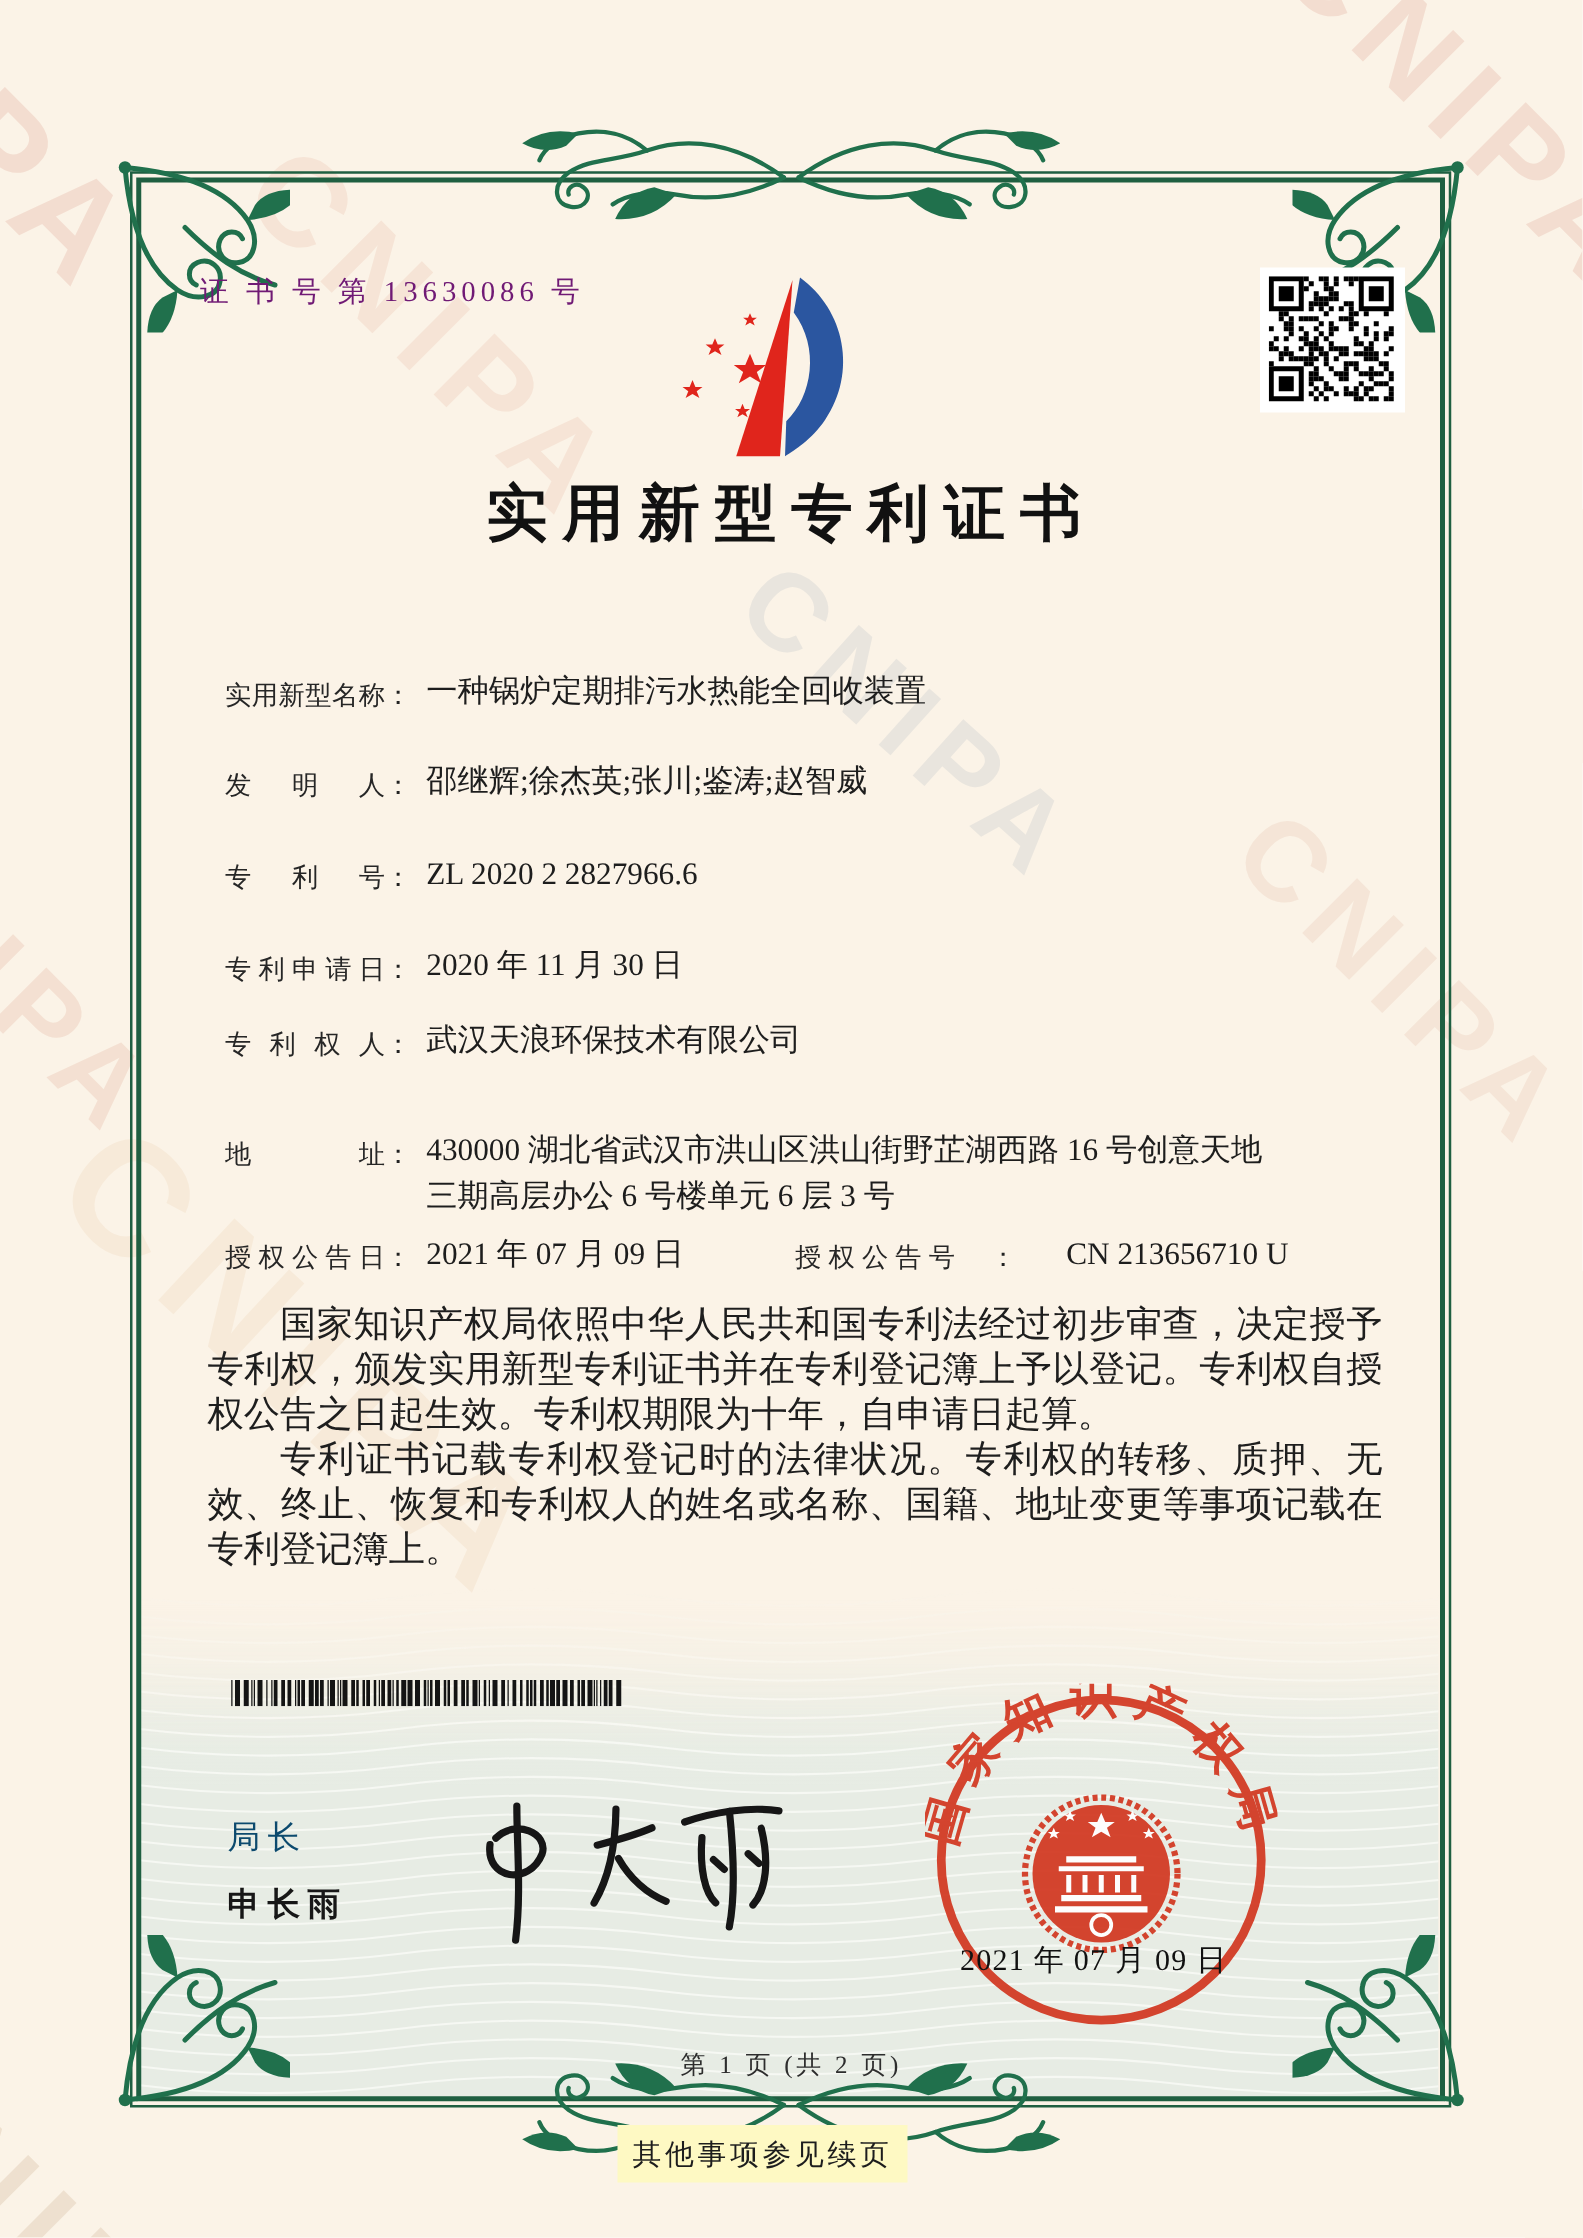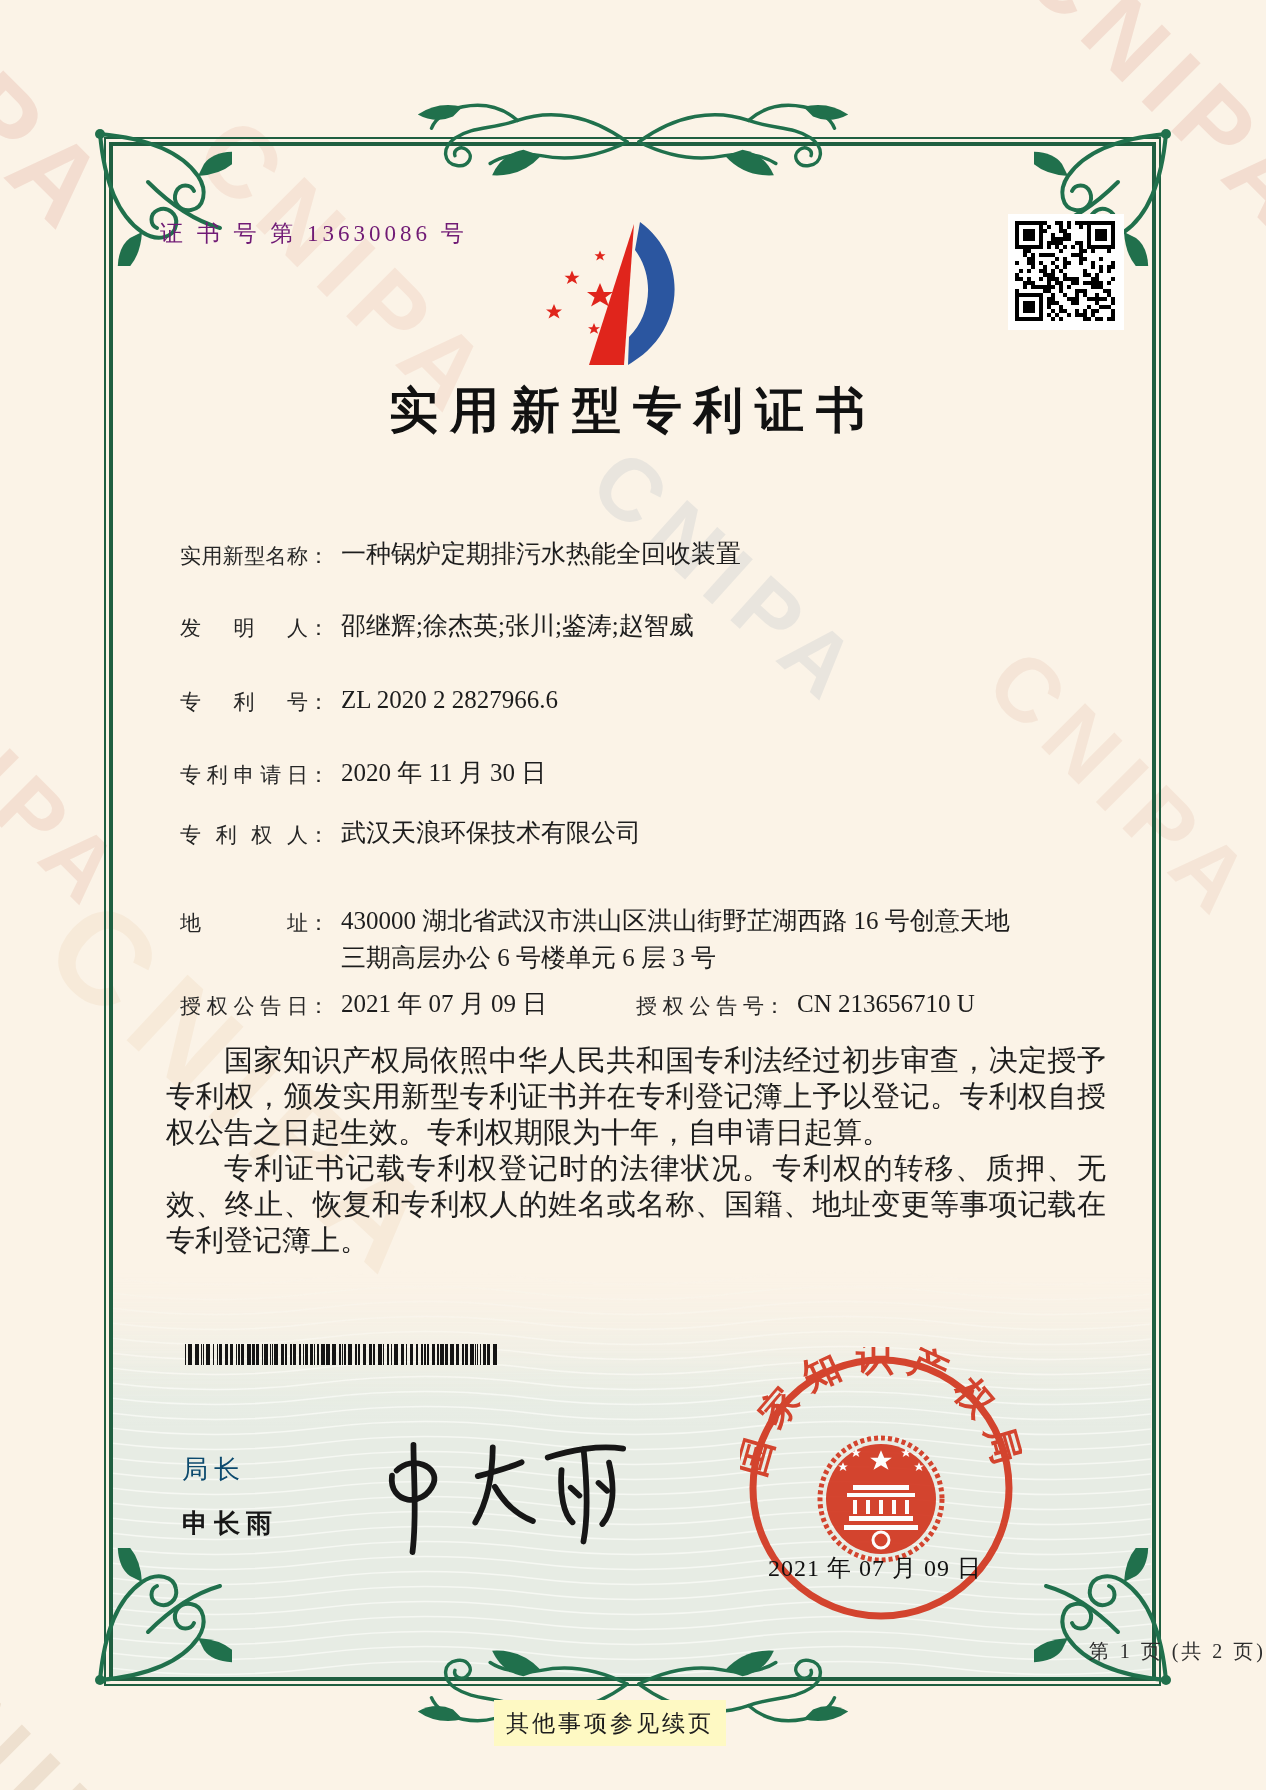--- a/index.html
+++ b/index.html
@@ -61,37 +61,37 @@
   .field{position:absolute; left:180px; display:flex; align-items:flex-start; z-index:2;}
   .flabel{
     display:inline-block; width:128px; font-size:21px; color:#262626;
     text-align:justify; text-align-last:justify; padding-top:4px; flex:none;
   }
   .fcolon{font-size:21px; padding-top:4px; flex:none;}
   .fvalue{font-size:25px; margin-left:12px; color:#1d1d1d; line-height:37px; margin-top:-3px;}
   .f-name{top:538px;} .f-inventor{top:610px;} .f-patno{top:684px;}
   .f-filing{top:757px;} .f-patentee{top:817px;} .f-addr{top:905px;}
   .f-addr .fvalue{max-width:680px;}
-  .f-grantdate{top:988px;} .f-grantno{top:988px; left:636px;}
+  .f-grantdate{top:988px;} .f-grantno{top:988px; left:636px;gap:28px;}
   
   .paras{position:absolute; left:166px; top:1042px; width:940px; z-index:2;}
   .paras p{
     margin:0; font-size:29px; line-height:36px; text-align:justify;
     text-indent:2em; color:#1e1e1e;
   }
   
   .barcode{position:absolute; left:183px; top:1344px; width:318px; height:21px; z-index:2;}
   .signoff-title{position:absolute; left:182px; top:1452px; font-family:"Liberation Sans",sans-serif;
     font-weight:400; font-size:26px; letter-spacing:6px; color:#0c4a6e; z-index:2;}
   .signoff-name{position:absolute; left:182px; top:1506px; font-family:"Liberation Sans",sans-serif;
     font-weight:700; font-size:26px; letter-spacing:6px; color:#171717; z-index:2;}
   .signature{position:absolute; left:360px; top:1422px; width:290px; height:140px; z-index:3;}
   .seal{position:absolute; left:740px; top:1347px; width:282px; height:282px; z-index:3;}
   .sealdate{position:absolute; left:768px; top:1552px; font-size:24px; letter-spacing:1px; color:#111; z-index:4;}
-  .pagination{position:absolute; left:0; right:0; top:1638px; text-align:right;
+  .pagination{position:absolute; left:0; right:0; top:1638px; text-align:center;
     font-size:20px; letter-spacing:3px; color:#2d2d2d; z-index:2;}
   .note{
     position:absolute; left:494px; top:1700px; width:232px; height:46px; z-index:2;
     background:#fef9c3; display:flex; align-items:center; justify-content:center;
     font-size:23px; letter-spacing:3px; color:#1d1d1d;
   }
 </style>
 </head>
 <body>
 

